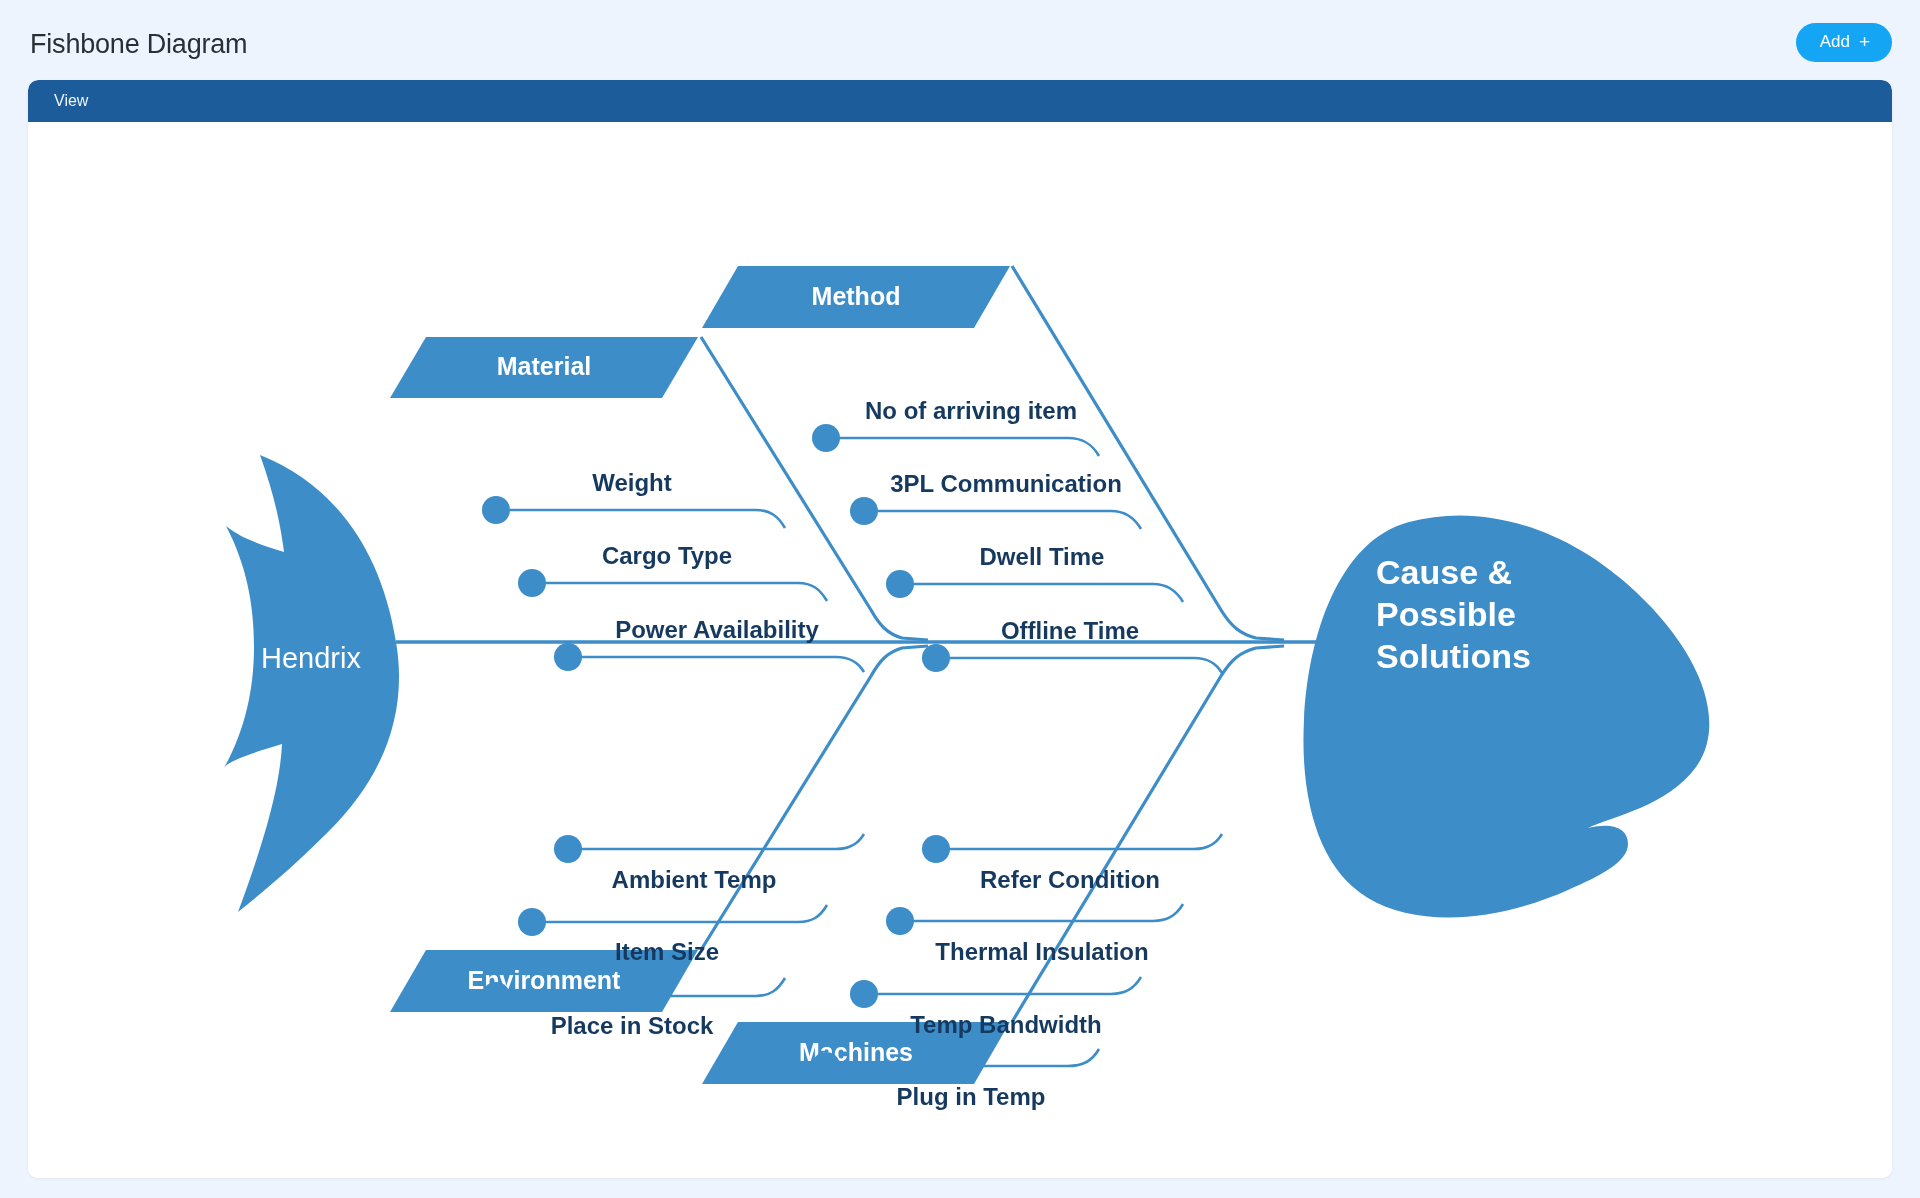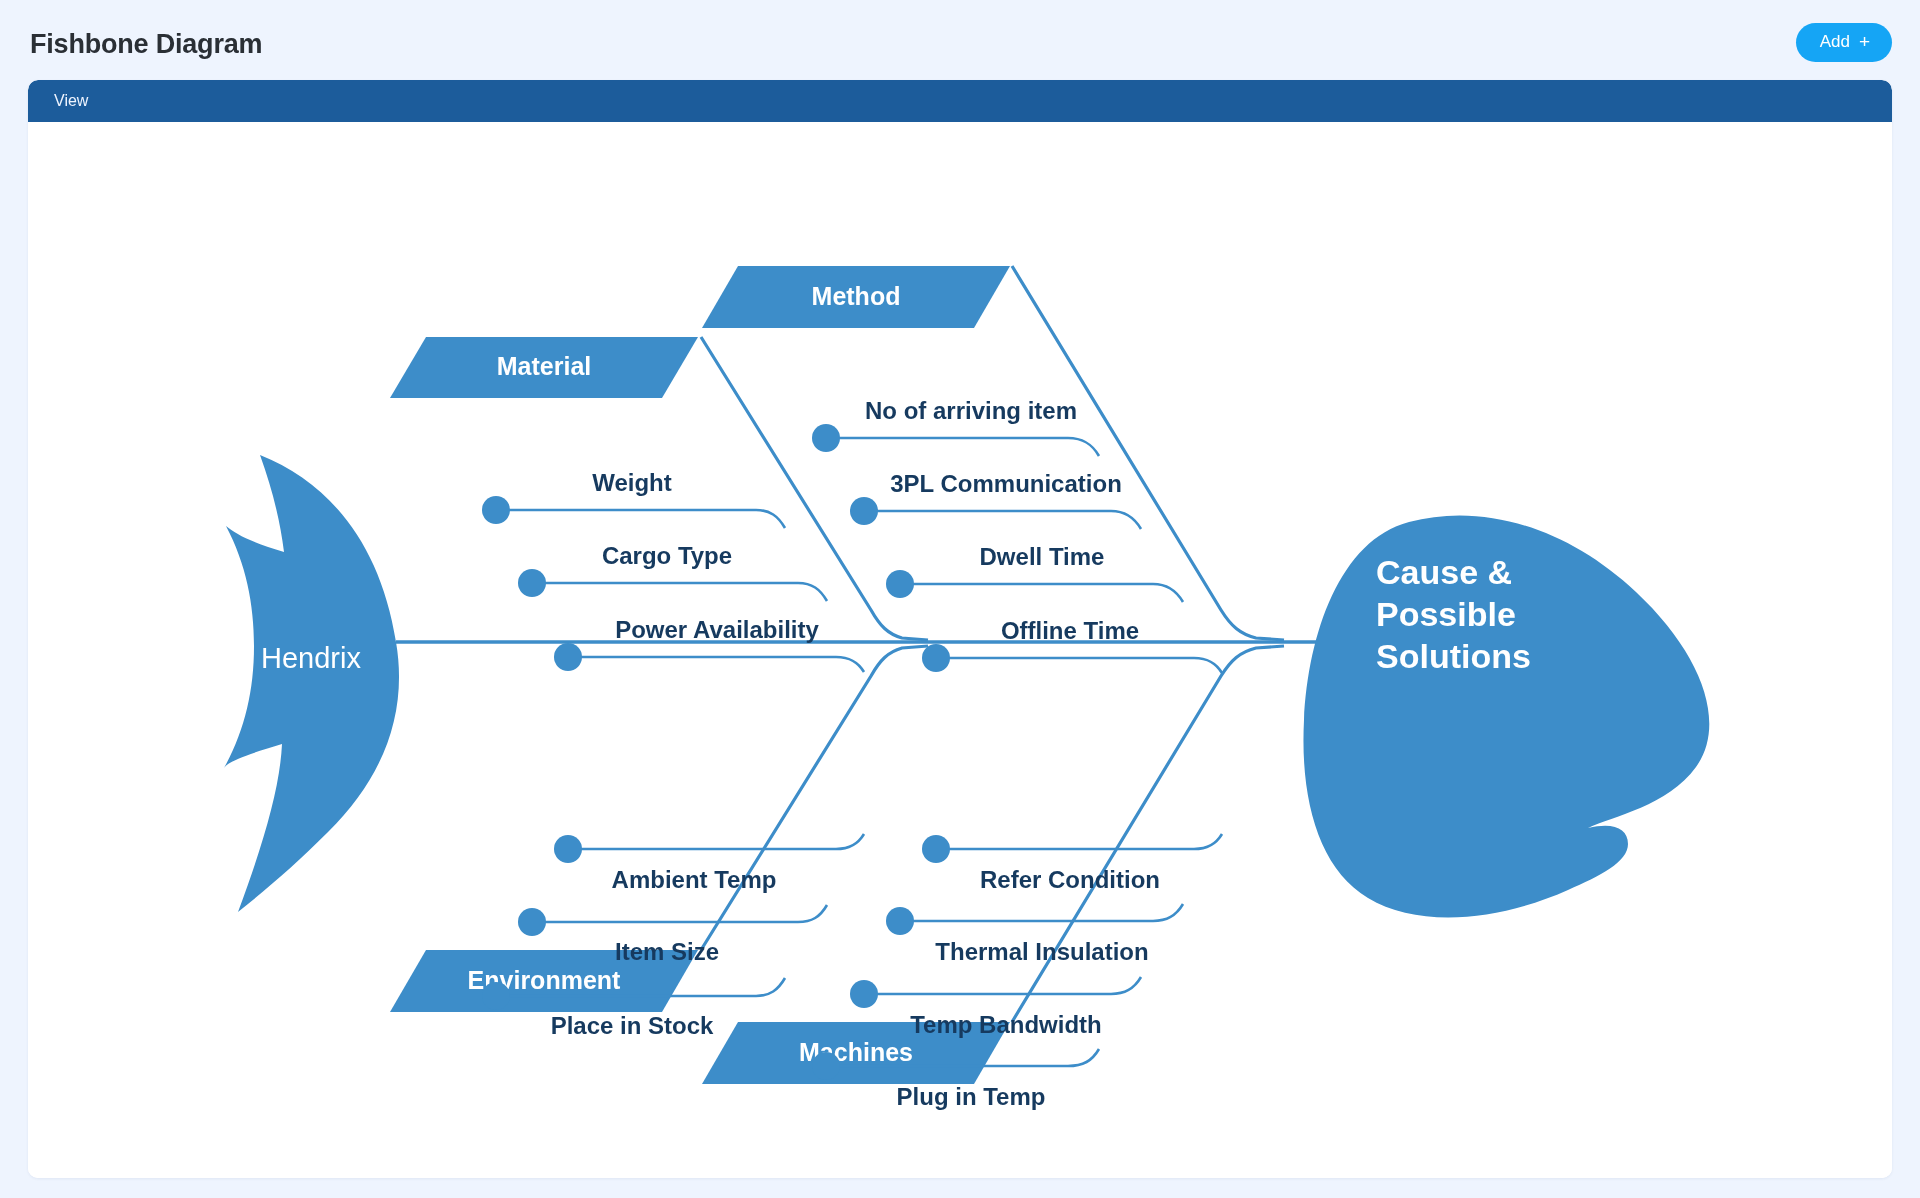--- a/index.html
+++ b/index.html
@@ -20,21 +20,21 @@
     position: absolute;
     left: 0; top: 0;
     width: 1920px; height: 82px;
     display: flex;
     align-items: center;
     justify-content: space-between;
     padding: 0 28px 0 30px;
   }
   #page-title {
     font-size: 27px;
-    font-weight: bold;
+    font-weight: normal;
     color: #2a2f35;
     letter-spacing: -0.2px;
     line-height: 1;
     margin-top: 6px;
   }
   #add-button {
     display: inline-flex;
     align-items: center;
     gap: 9px;
     background: #15a5f5;

